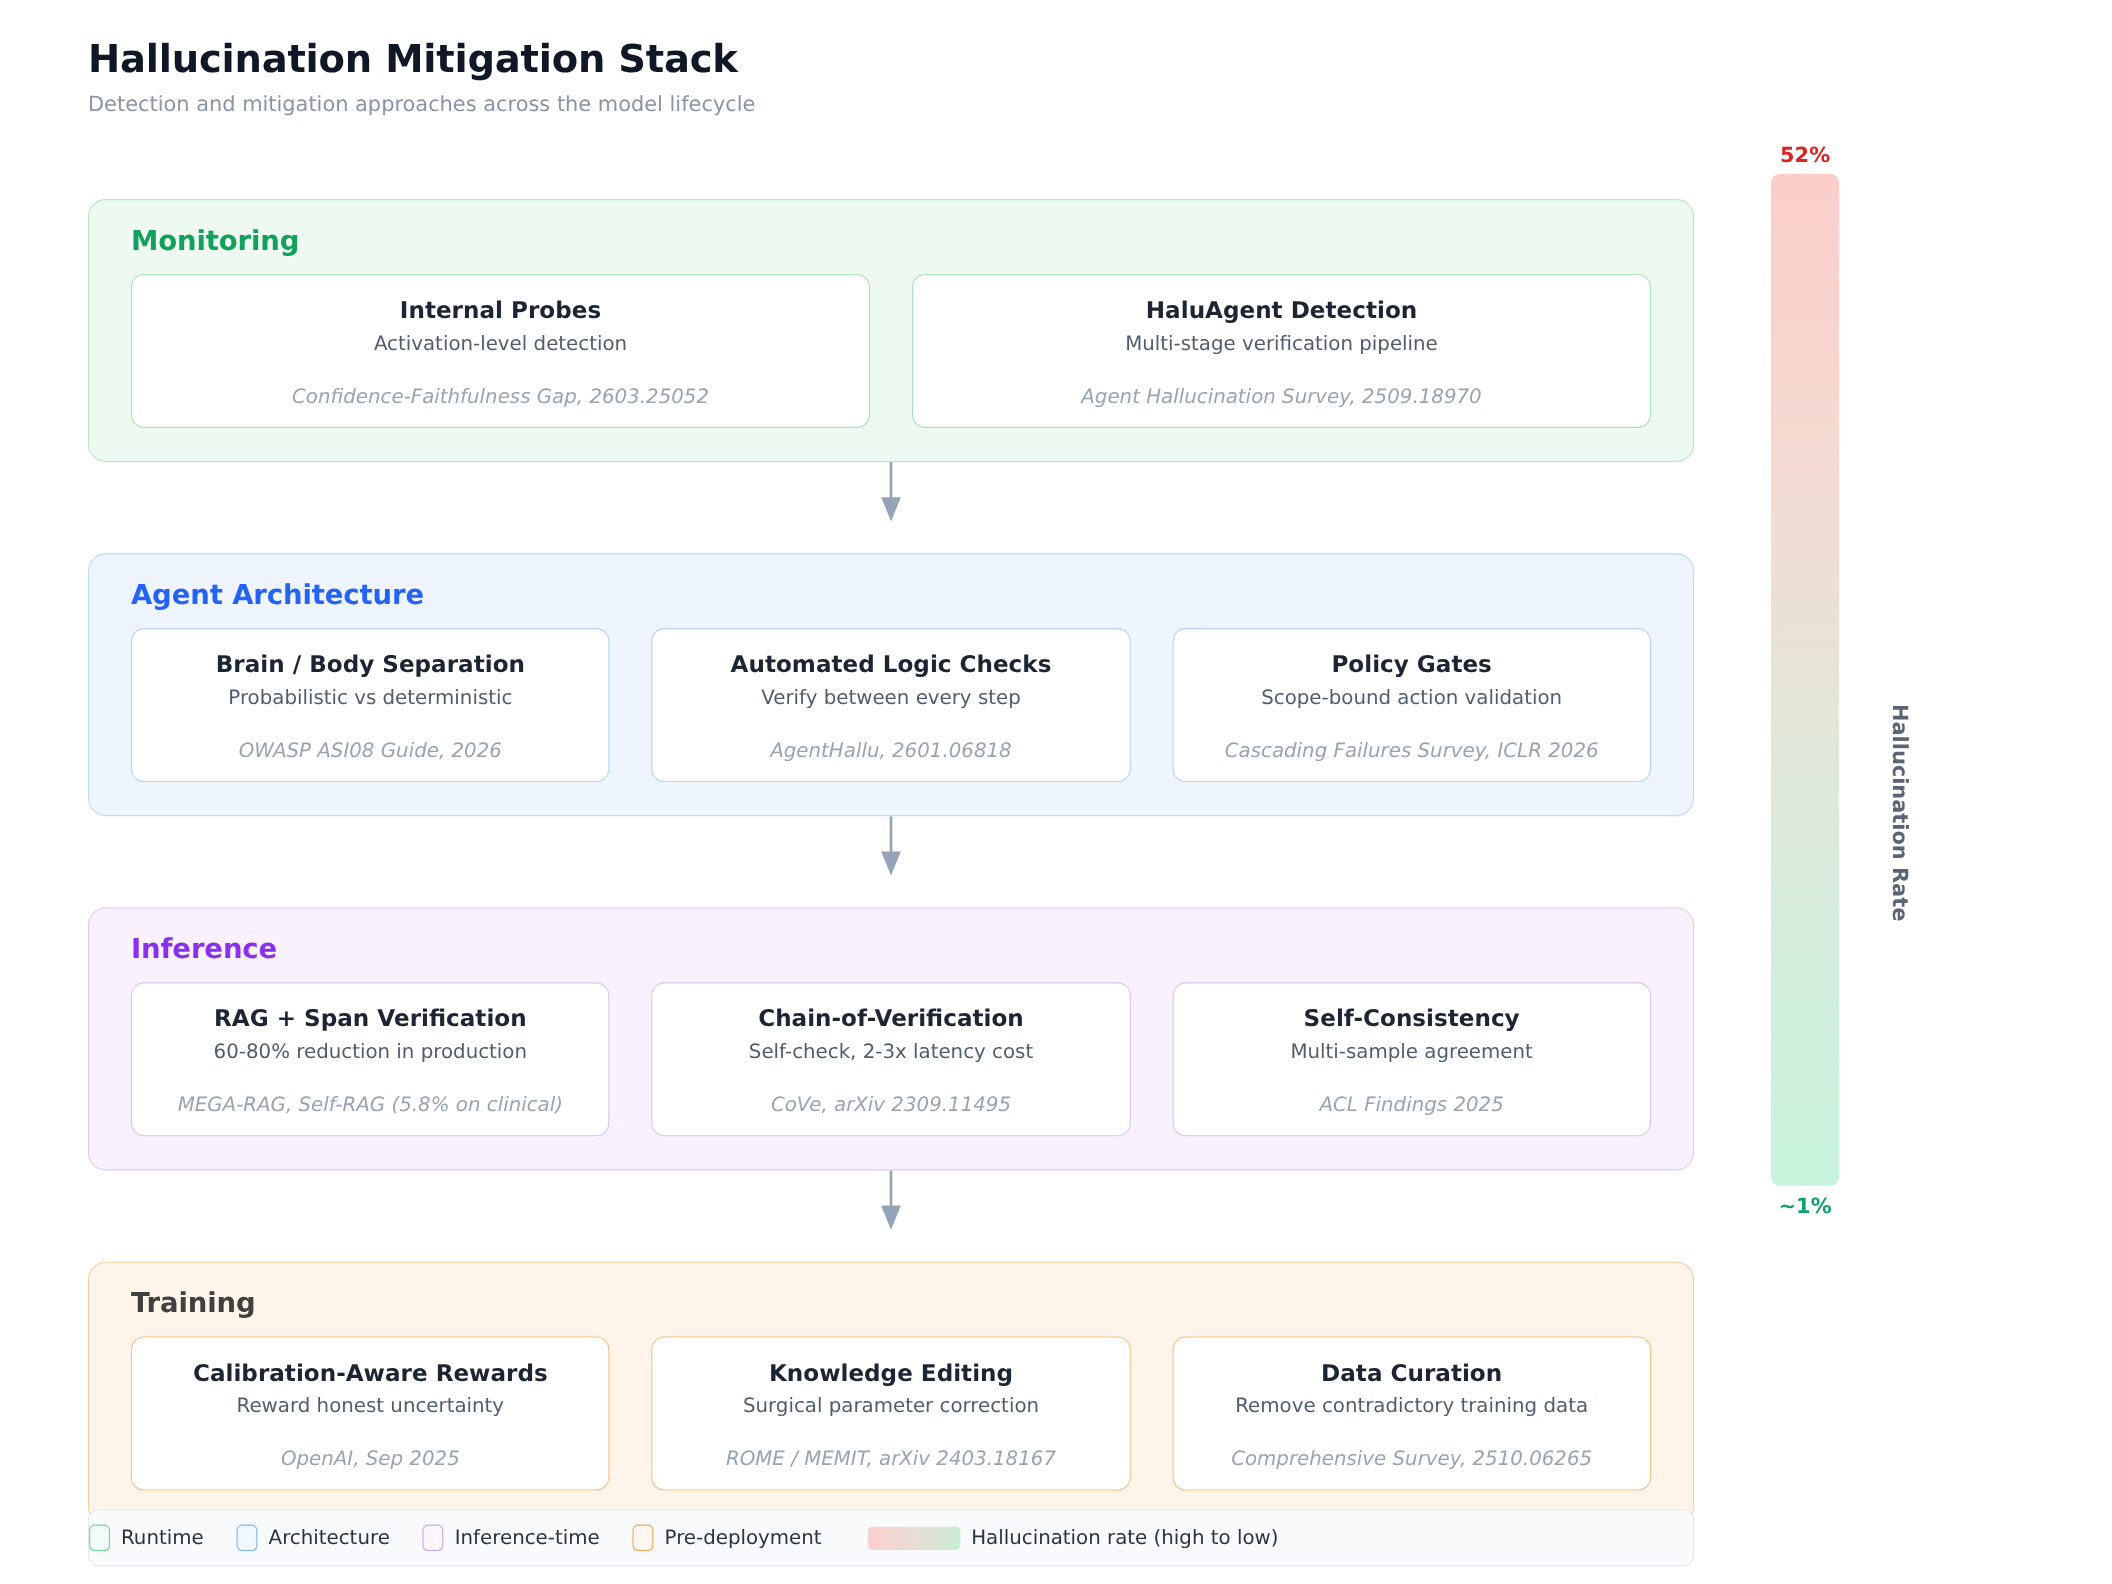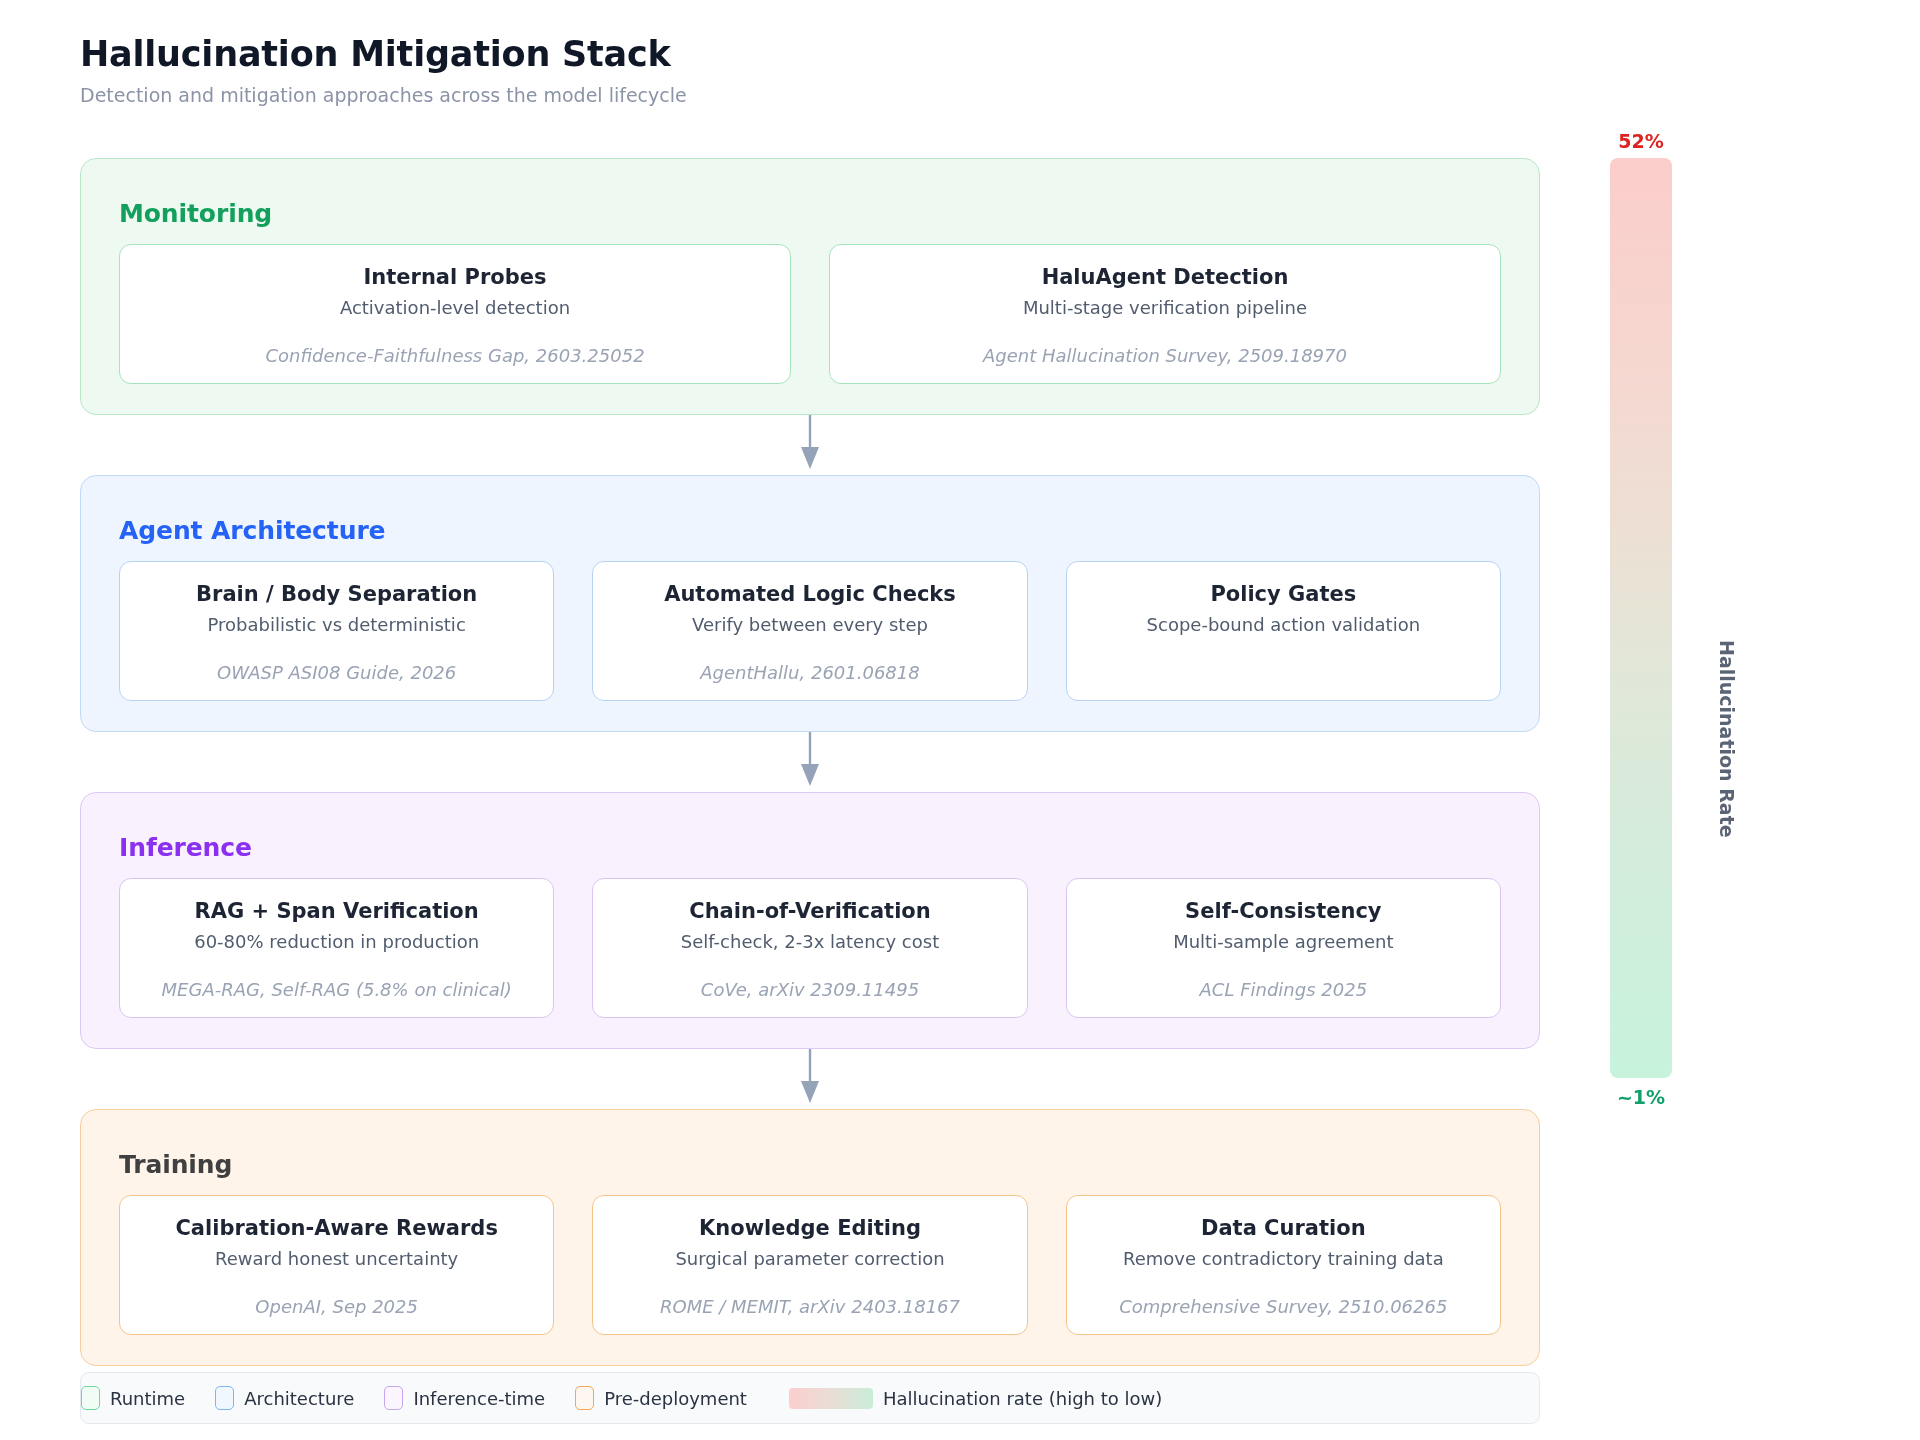--- a/index.html
+++ b/index.html
@@ -40,21 +40,22 @@
     position: absolute;
     left: 80px;
     top: 158px;
     width: 1460px;
   }
 
   .layer {
     position: relative;
     border-radius: 16px;
     border: 1.5px solid transparent;
-    padding: 40px 38px 30px 38px;
+    padding: 22px 38px 30px 38px;
+    margin-top: 23px;
   }
 
   .layer-title {
     font-size: 25px;
     font-weight: bold;
     margin-bottom: 16px;
     letter-spacing: -0.1px;
   }
 
   .cards {
@@ -255,20 +256,21 @@
             <div class="card-cite">OWASP ASI08 Guide, 2026</div>
           </div>
           <div class="card">
             <div class="card-title">Automated Logic Checks</div>
             <div class="card-sub">Verify between every step</div>
             <div class="card-cite">AgentHallu, 2601.06818</div>
           </div>
           <div class="card">
             <div class="card-title">Policy Gates</div>
             <div class="card-sub">Scope-bound action validation</div>
+            <div class="card-cite">Cascading Failures Survey, ICLR 2026</div>
           </div>
         </div>
       </div>
       <div class="connector">
         <svg width="26" height="56" viewBox="0 0 26 56">
           <line x1="13" y1="0" x2="13" y2="36" stroke="#94a3b8" stroke-width="2.4"></line>
           <polygon points="13,54 4,32 22,32" fill="#94a3b8"></polygon>
         </svg>
       </div>
       <div class="layer inference">

